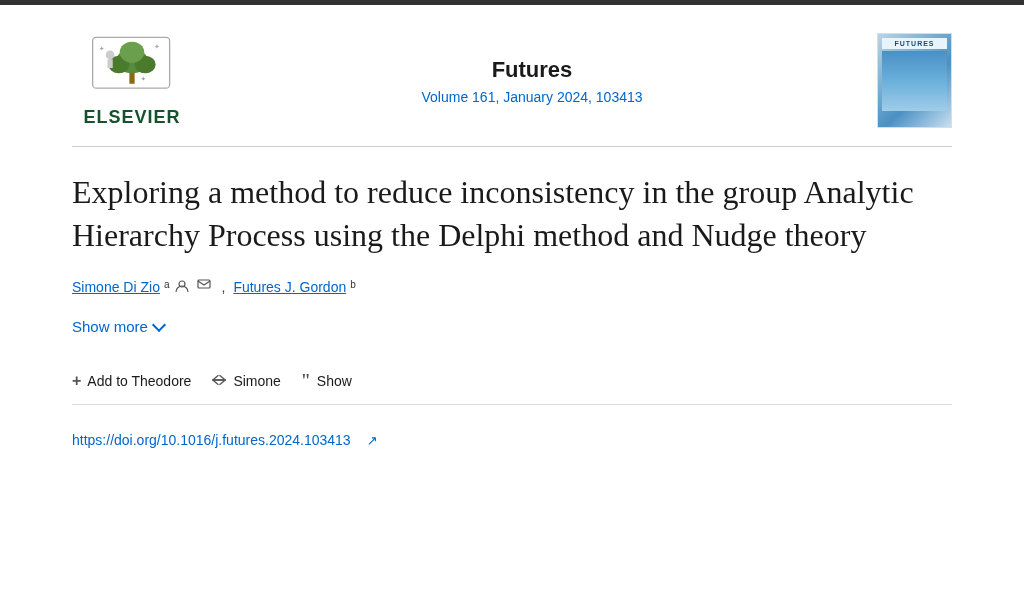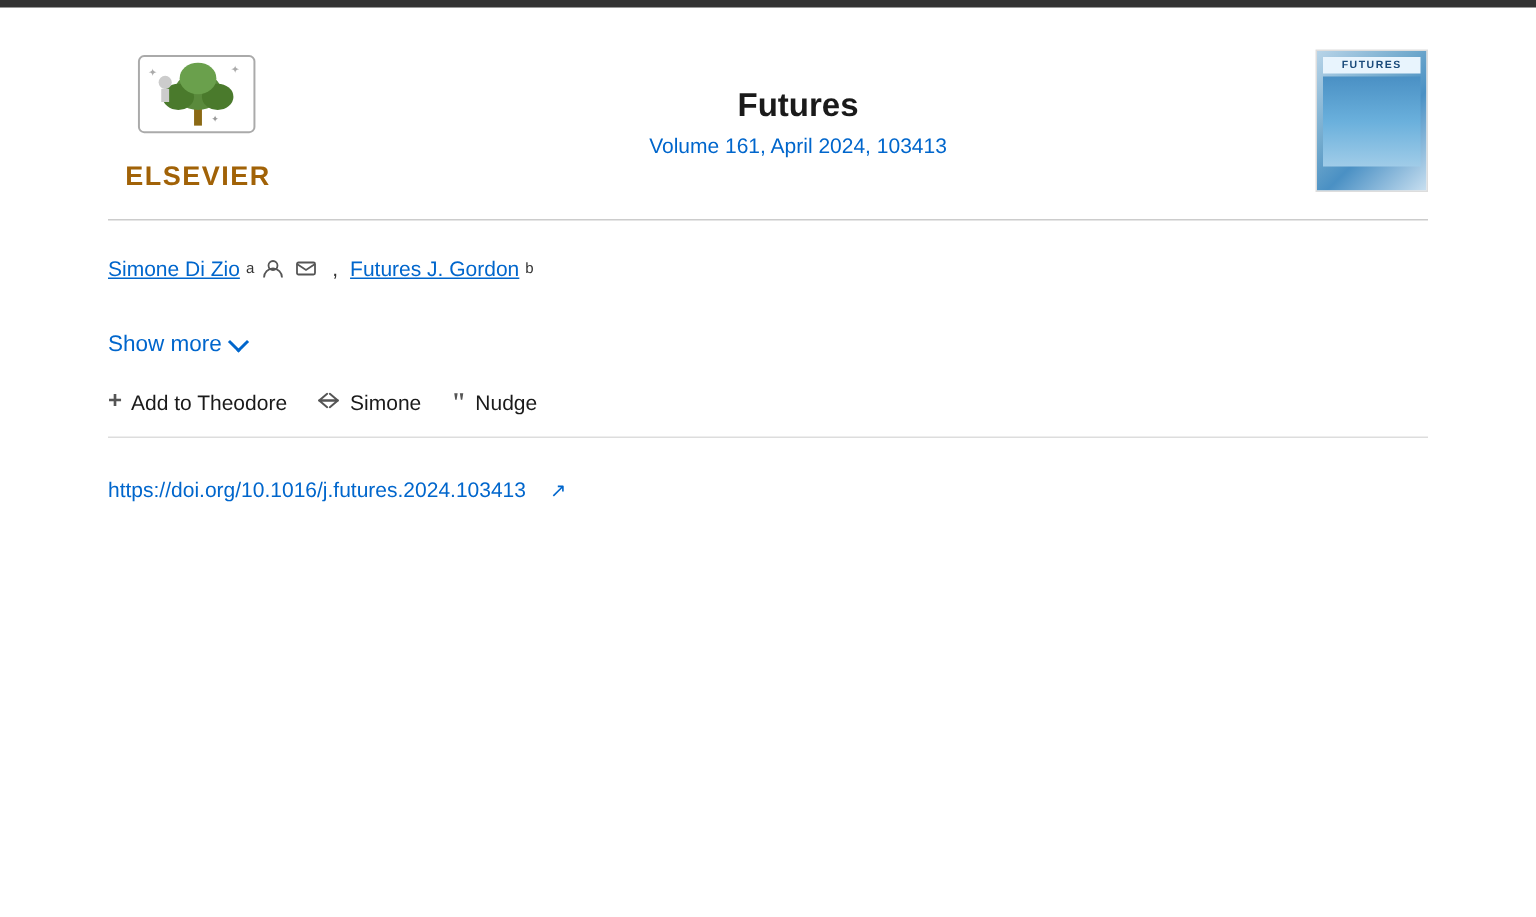--- a/index.html
+++ b/index.html
@@ -40,21 +40,21 @@
     }
 
     .elsevier-logo {
       display: flex;
       flex-direction: column;
       align-items: center;
       width: 120px;
     }
 
     .elsevier-text {
-      color: #a16207;
+      color: #14532d;
       font-family: Arial, sans-serif;
       font-size: 18px;
       font-weight: bold;
       letter-spacing: 1px;
       margin-top: 4px;
     }
 
     .journal-info {
       text-align: center;
       flex: 1;
@@ -119,24 +119,24 @@
       font-weight: normal;
       color: #1a1a1a;
       line-height: 1.35;
       margin-bottom: 22px;
       margin-top: 10px;
     }
 
     
     .authors-section {
       display: flex;
-      align-items: center;
+      align-items: flex-start;
       flex-wrap: wrap;
       gap: 4px;
-      margin-bottom: 34px;
+      margin-bottom: 23px;
       font-family: Arial, sans-serif;
       font-size: 14px;
     }
 
     .author-name {
       color: #0066cc;
       text-decoration: underline;
       cursor: pointer;
     }
 
@@ -154,21 +154,21 @@
       margin: 0 2px;
     }
 
     .author-separator {
       color: #333;
       margin: 0 4px;
     }
 
     
     .show-more-section {
-      margin-bottom: 20px;
+      margin-bottom: 36px;
     }
 
     .show-more-btn {
       display: inline-flex;
       align-items: center;
       gap: 6px;
       color: #0066cc;
       font-family: Arial, sans-serif;
       font-size: 15px;
       cursor: pointer;
@@ -272,32 +272,33 @@
 
         <text x="12" y="20" font-size="8" fill="#aaa">✦</text>
         <text x="75" y="18" font-size="8" fill="#aaa">✦</text>
         <text x="60" y="55" font-size="7" fill="#999">✦</text>
       </svg>
       <span class="elsevier-text">ELSEVIER</span>
     </div>
 
     <div class="journal-info">
       <div class="journal-name">Futures</div>
-      <div class="journal-volume">Volume 161, April 2024, 103413</div>
+      <div class="journal-volume">Volume 161, January 2024, 103413</div>
     </div>
 
     <div class="journal-cover">
       <div class="journal-cover-img">
         <div class="journal-cover-label">FUTURES</div>
         <div class="journal-cover-blue-bar"></div>
       </div>
     </div>
 
   </div>
 
+  <h1 class="article-title">Exploring a method to reduce inconsistency in the group Analytic Hierarchy Process using the Delphi method and Nudge theory</h1>
 
   <div class="authors-section">
     <span class="author-name">Simone Di Zio</span>
     <span class="author-sup">a</span>
     <span class="author-icon">
       <svg width="14" height="14" viewBox="0 0 14 14" fill="none" xmlns="http://www.w3.org/2000/svg">
         <circle cx="7" cy="5" r="3" stroke="#555" stroke-width="1.2" fill="none"></circle>
         <path d="M1 13c0-3.3 2.7-6 6-6s6 2.7 6 6" stroke="#555" stroke-width="1.2" fill="none"></path>
       </svg>
     </span>
@@ -331,21 +332,21 @@
         <svg width="16" height="14" viewBox="0 0 18 14" fill="none" xmlns="http://www.w3.org/2000/svg">
           <path d="M2 7h14M10 2l6 5-6 5" stroke="#555" stroke-width="1.5" fill="none" stroke-linecap="round" stroke-linejoin="round"></path>
           <path d="M16 7H2M8 12l-6-5 6-5" stroke="#555" stroke-width="1.5" fill="none" stroke-linecap="round" stroke-linejoin="round"></path>
         </svg>
       </span>
       <span>Simone</span>
     </button>
 
     <button class="action-btn">
       <span class="action-icon" style="font-size:18px; font-weight:bold; color:#555; font-family: Georgia, serif; line-height:1;">"</span>
-      <span>Nudge</span>
+      <span>Show</span>
     </button>
 
   </div>
 
   <div class="doi-section">
     <a class="doi-link" href="#">
       <span>https://doi.org/10.1016/j.futures.2024.103413</span>
       <span style="font-size:13px;">↗</span>
     </a>
   </div>

